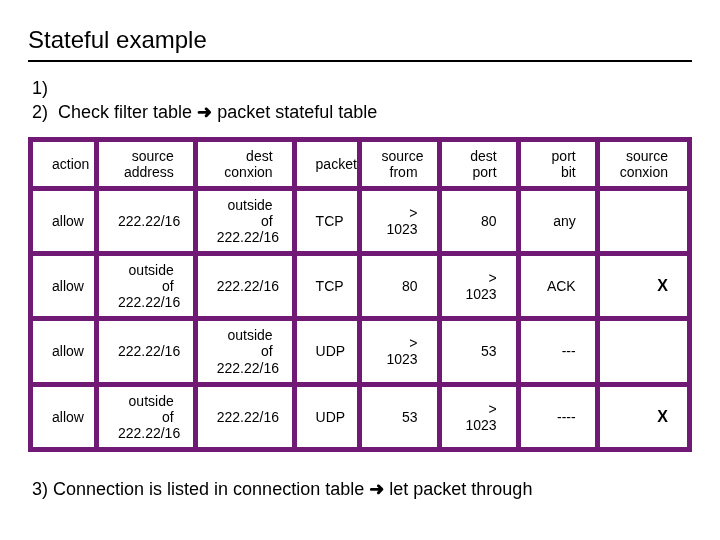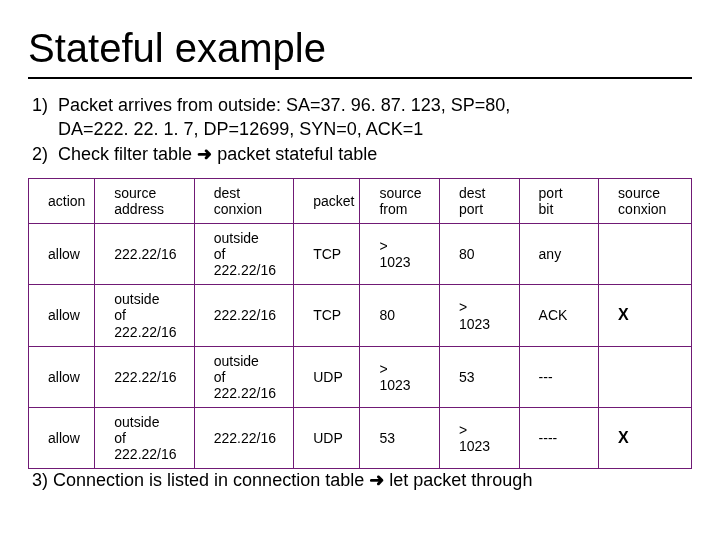--- a/index.html
+++ b/index.html
@@ -9,21 +9,21 @@
     height: 540px;
     background: #fff;
     font-family: Arial, Helvetica, sans-serif;
     color: #000;
     box-sizing: border-box;
   }
   .slide {
     padding: 18px 28px 0 28px;
   }
   .title {
-    font-size: 40px;
+    font-size: 24px;
     font-weight: normal;
     margin: 8px 0 6px 0;
     color: #000;
   }
   .rule {
     border: none;
     border-top: 2px solid #000;
     margin: 0 0 14px 0;
   }
   .list {
@@ -41,54 +41,50 @@
     font-weight: bold;
   }
   table.filter {
     border-collapse: collapse;
     width: 100%;
     table-layout: fixed;
     font-family: "Comic Sans MS", "Comic Sans", cursive, Arial, sans-serif;
     font-size: 14px;
   }
   table.filter th, table.filter td {
-    border: 1px solid #701a75;
+    border: 5px solid #701a75;
     padding: 6px 19px;
-    text-align: left;
+    text-align: right;
     vertical-align: middle;
     line-height: 1.15;
   }
   table.filter th {
     font-weight: normal;
   }
   .footer {
     font-size: 18px;
-    margin: 0 4px 0 4px;
+    margin: 26px 4px 0 4px;
   }
   .xmark {
     font-family: Arial, sans-serif;
     font-weight: bold;
     font-size: 16px;
   }
 </style>
 </head>
 <body>
 
 <div class="slide">
 
   <div class="title">Stateful example</div>
   <hr class="rule">
 
   <div class="list">
     <div class="li">
       <div class="num">1)</div>
-      <div>
-        <span>Packet arrives from outside: SA=37. 96. 87. 123, SP=80,</span><br>
-        <span>DA=222. 22. 1. 7, DP=12699, SYN=0, ACK=1</span>
-      </div>
     </div>
     <div class="li">
       <div class="num">2)</div>
       <div>
         <span>Check filter table </span><span class="arrow">➜</span><span> packet stateful table</span>
       </div>
     </div>
   </div>
 
   <table class="filter">

